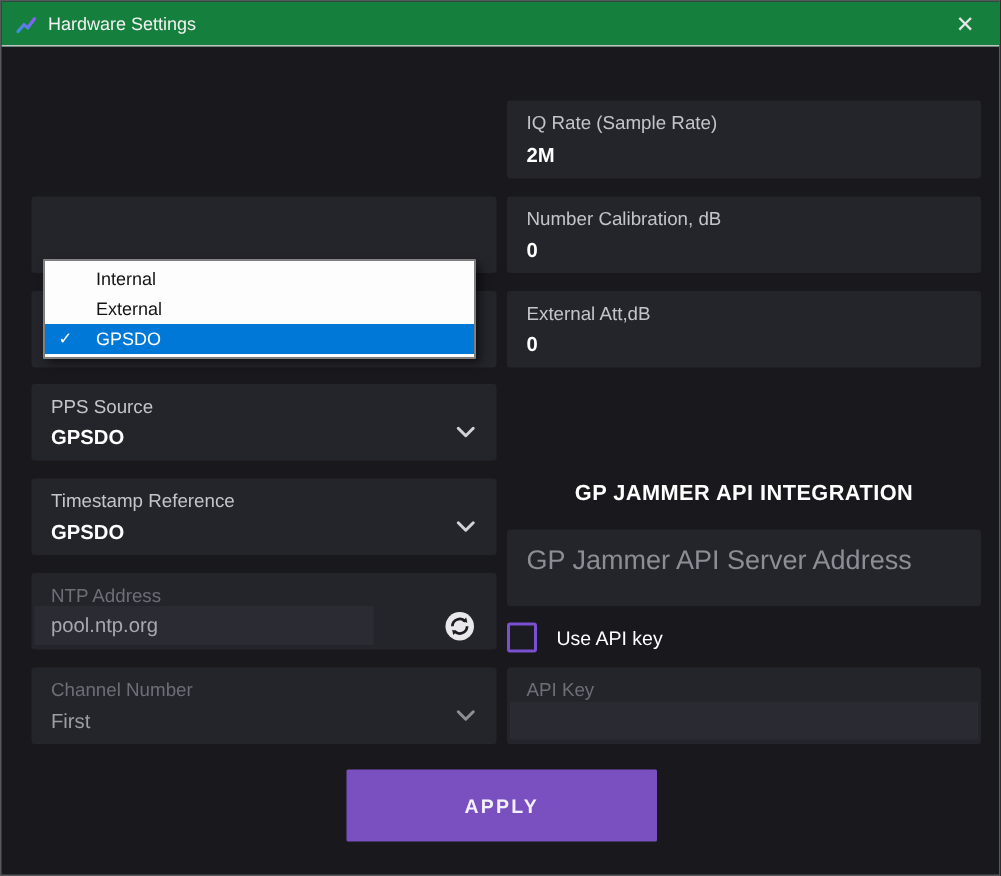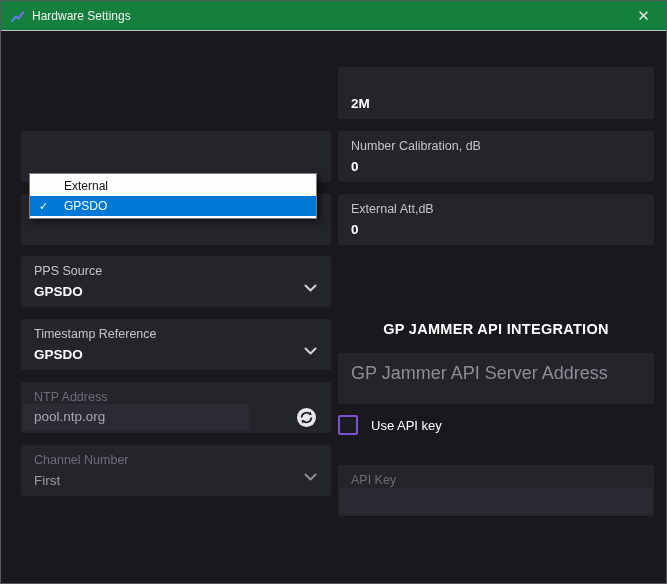--- a/index.html
+++ b/index.html
@@ -94,20 +94,23 @@
     </div>
   </div>
 
 
 
   <div class="field colL" style="top:130px;"></div>
   <div class="field colL" style="top:193px;"></div>
 
   <div class="menu">
     <div class="menu-item">
+      <span>Internal</span>
+    </div>
+    <div class="menu-item">
       <span>External</span>
     </div>
     <div class="menu-item selected">
       <span class="check">✓</span>
       <span>GPSDO</span>
     </div>
   </div>
 
   <div class="field colL" style="top:255px;">
     <span class="lbl">PPS Source</span>
@@ -149,20 +152,21 @@
     <span class="lbl">Channel Number</span>
     <span class="val">First</span>
     <span class="chev">
       <svg width="13" height="9" viewBox="0 0 13 9">
           <path d="M1.5 1.5 L6.5 6.5 L11.5 1.5" stroke="#8e8e96" stroke-width="2" fill="none" stroke-linecap="round" stroke-linejoin="round"></path>
         </svg>
     </span>
   </div>
 
   <div class="field colR" style="top:66px;height:52px;">
+    <span class="lbl">IQ Rate (Sample Rate)</span>
     <span class="val">2M</span>
   </div>
 
   <div class="field colR" style="top:130px;">
     <span class="lbl">Number Calibration, dB</span>
     <span class="val">0</span>
   </div>
 
   <div class="field colR" style="top:193px;">
     <span class="lbl">External Att,dB</span>
@@ -173,19 +177,20 @@
 
   <div class="field colR" style="top:352px;">
     <span class="placeholder">GP Jammer API Server Address</span>
   </div>
 
   <div class="checkbox-row">
     <span class="checkbox"></span>
     <span class="checkbox-label">Use API key</span>
   </div>
 
-  <div class="field colR disabled" style="top:464px;">
+  <div class="field colR disabled" style="top:444px;">
     <span class="lbl">API Key</span>
     <span class="inner-input apikey-input"></span>
   </div>
 
+  <button class="apply-btn">APPLY</button>
 
 </div>
 
 </body></html>

